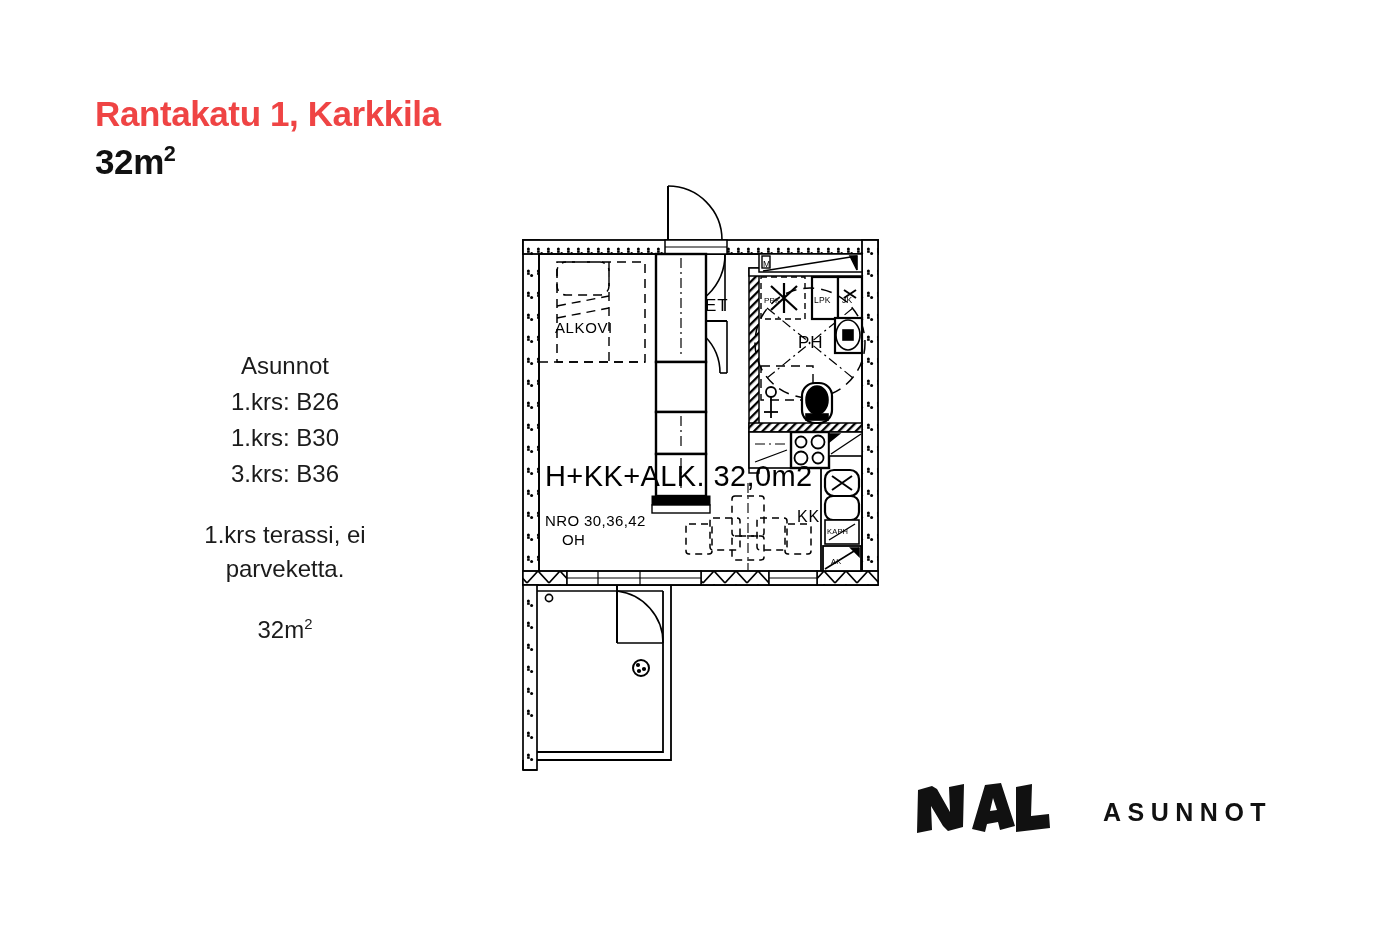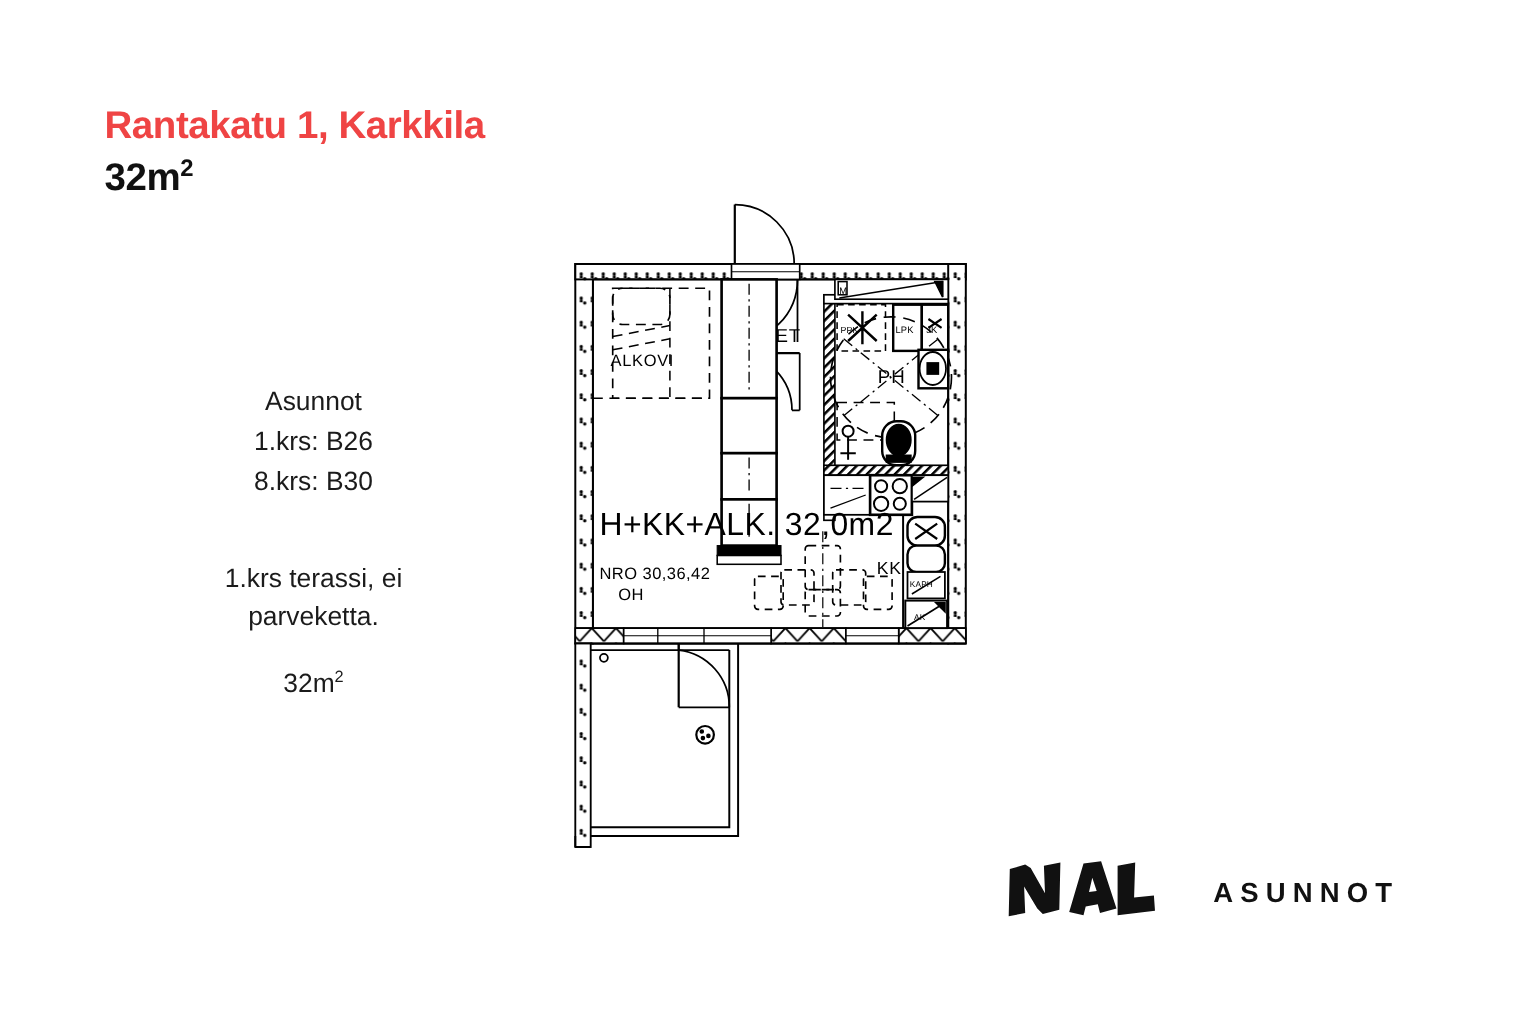--- a/index.html
+++ b/index.html
@@ -52,21 +52,21 @@
     top: 348px;
     width: 270px;
     text-align: center;
     font-size: 24px;
     line-height: 1.50;
     color: #1b1b1b;
     font-weight: 400;
   }
   #info-column .info-line { white-space: nowrap; }
   #info-column .gap-block { height: 26px; }
-  #info-column .wrap-line { white-space: normal; line-height: 1.42; margin-top: 28px; }
+  #info-column .wrap-line { white-space: normal; line-height: 1.42; }
   #info-column .sup {
     font-size: 0.62em;
     vertical-align: super;
     line-height: 0;
   }
 
   
   #floorplan-wrap {
     position: absolute;
     left: 505px;
@@ -100,21 +100,22 @@
 <body>
 
 <div id="header-block">
   <div id="title-line">Rantakatu 1, Karkkila</div>
   <div id="subtitle-line"><span>32m</span><span class="sup">2</span></div>
 </div>
 
 <div id="info-column">
   <div class="info-line">Asunnot</div>
   <div class="info-line">1.krs: B26</div>
-  <div class="info-line">8.krs: B30</div>
+  <div class="info-line">1.krs: B30</div>
+  <div class="info-line">3.krs: B36</div>
   <div class="gap-block"></div>
   <div class="wrap-line">1.krs terassi, ei parveketta.</div>
   <div class="gap-block"></div>
   <div class="info-line"><span>32m</span><span class="sup">2</span></div>
 </div>
 
 <div id="floorplan-wrap">
 <svg id="floorplan-svg" width="400" height="610" viewBox="0 0 400 610" xmlns="http://www.w3.org/2000/svg">
   <defs>
 

